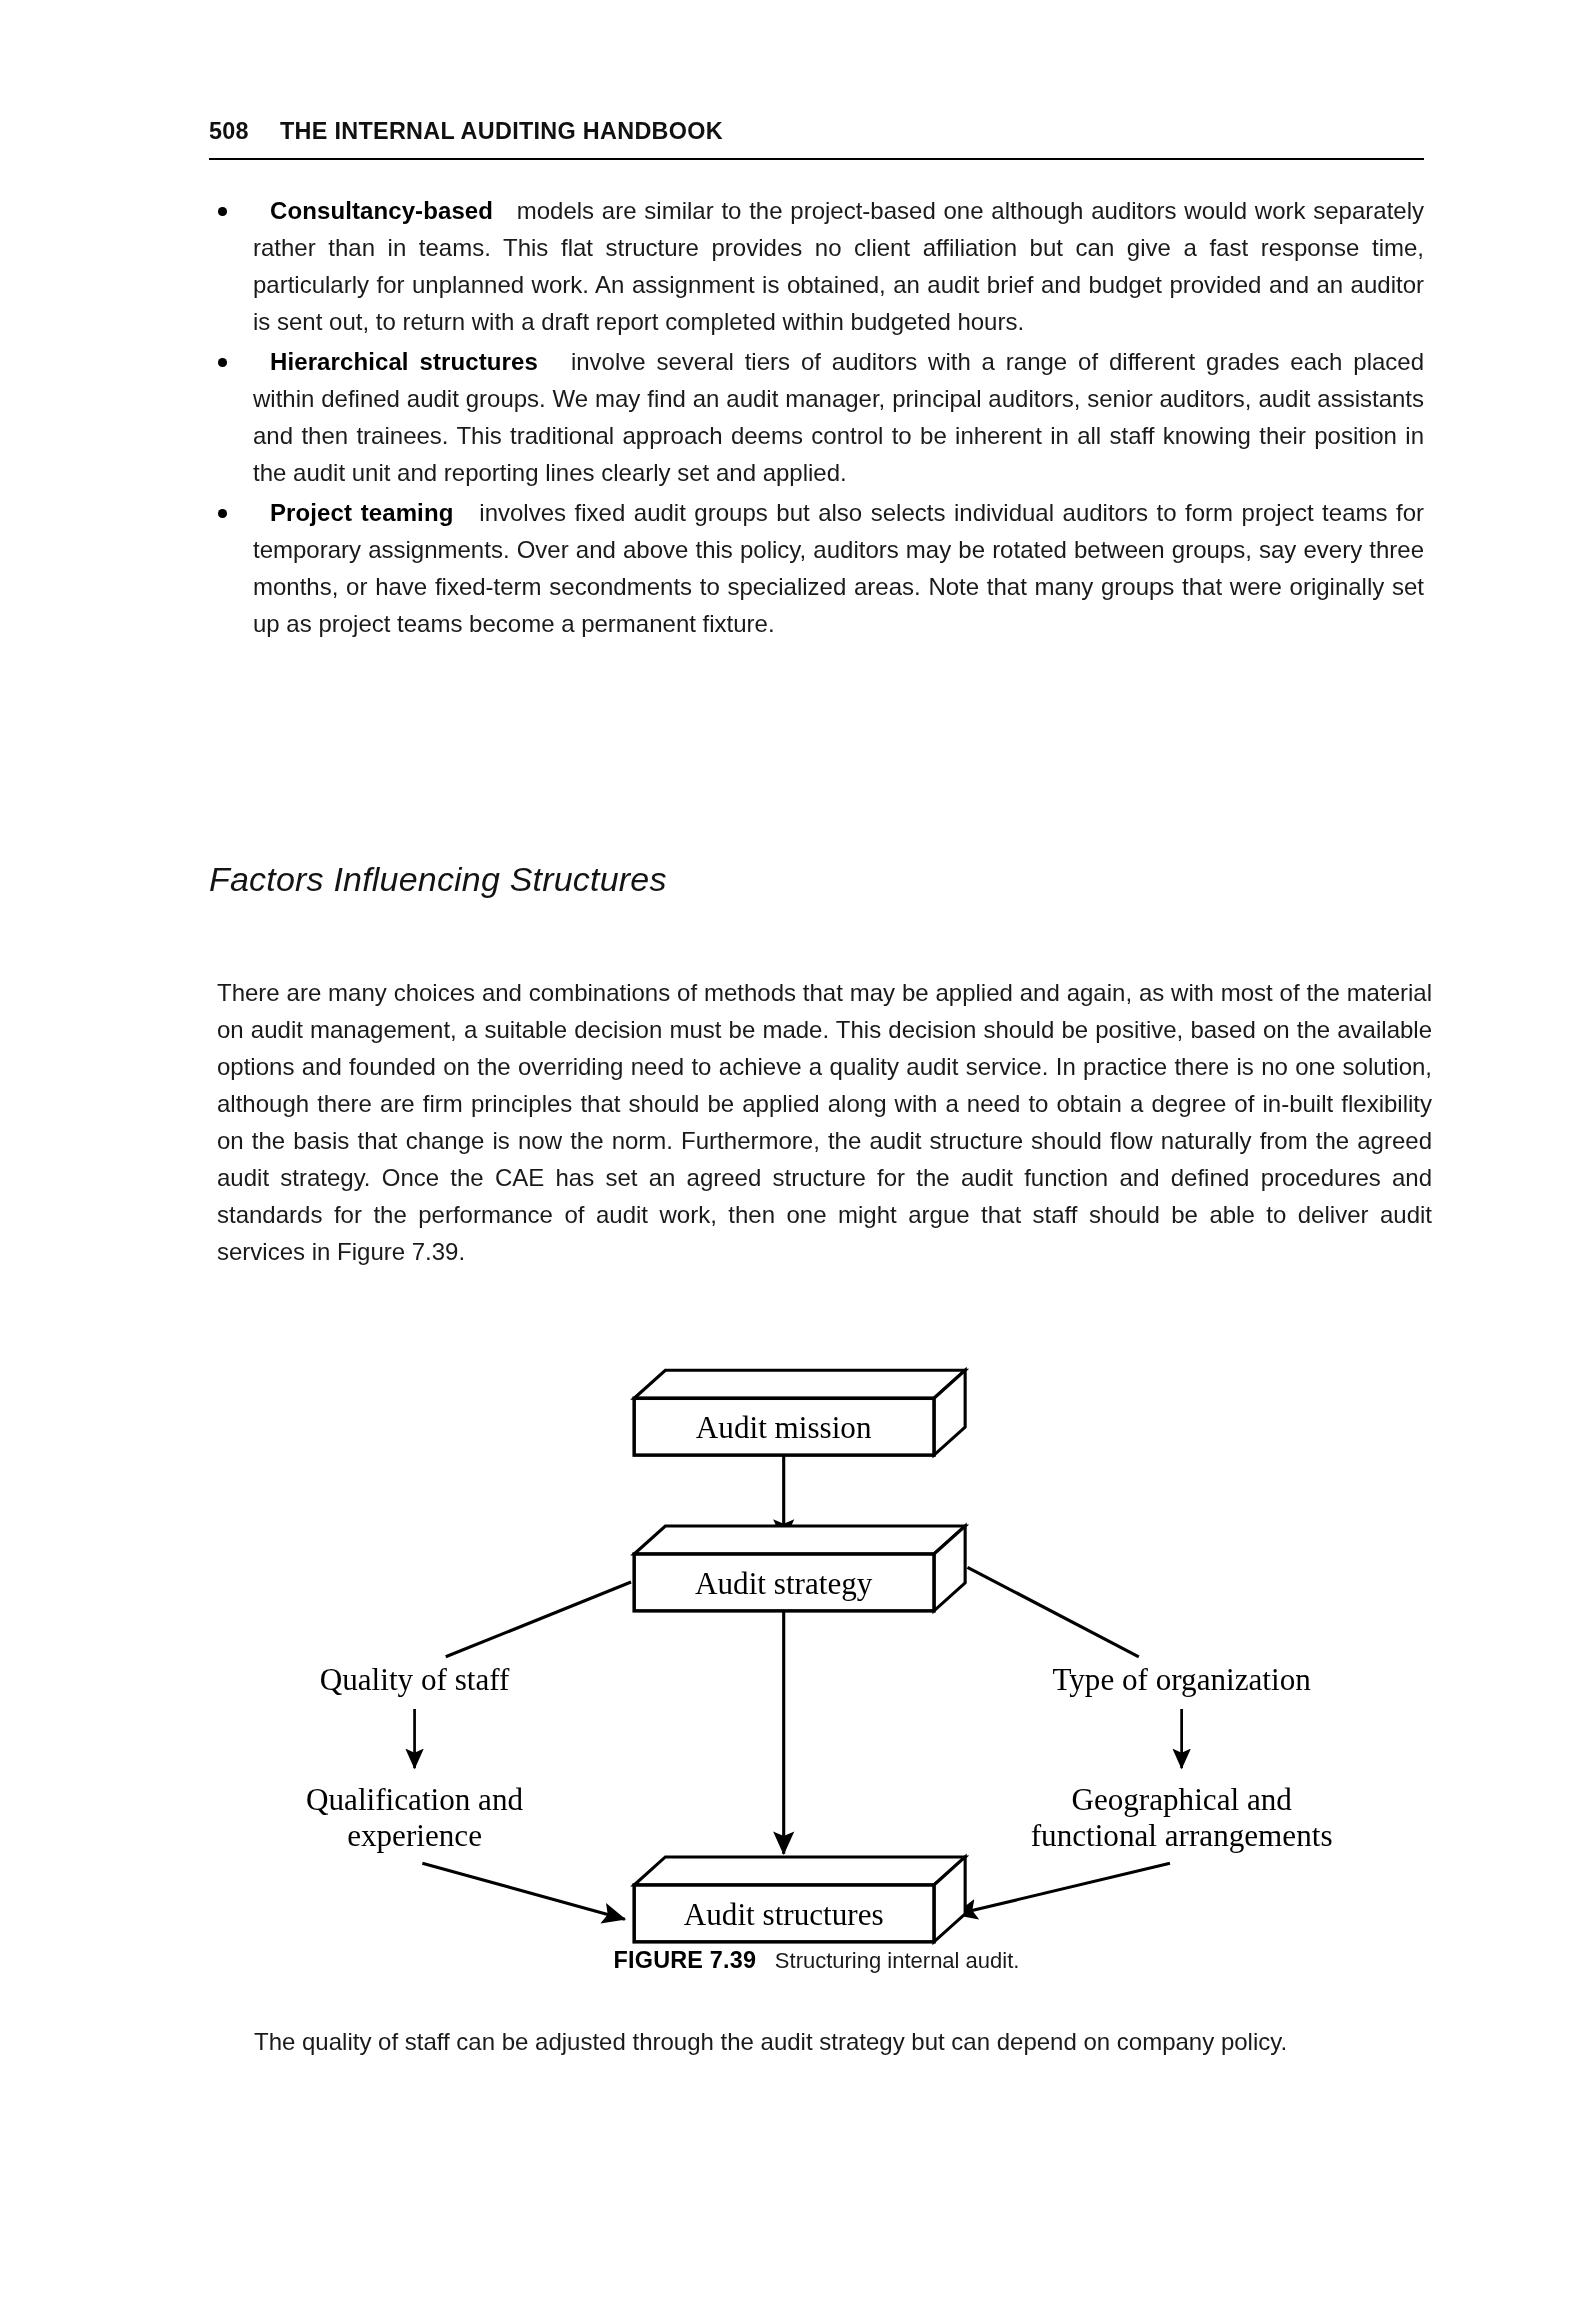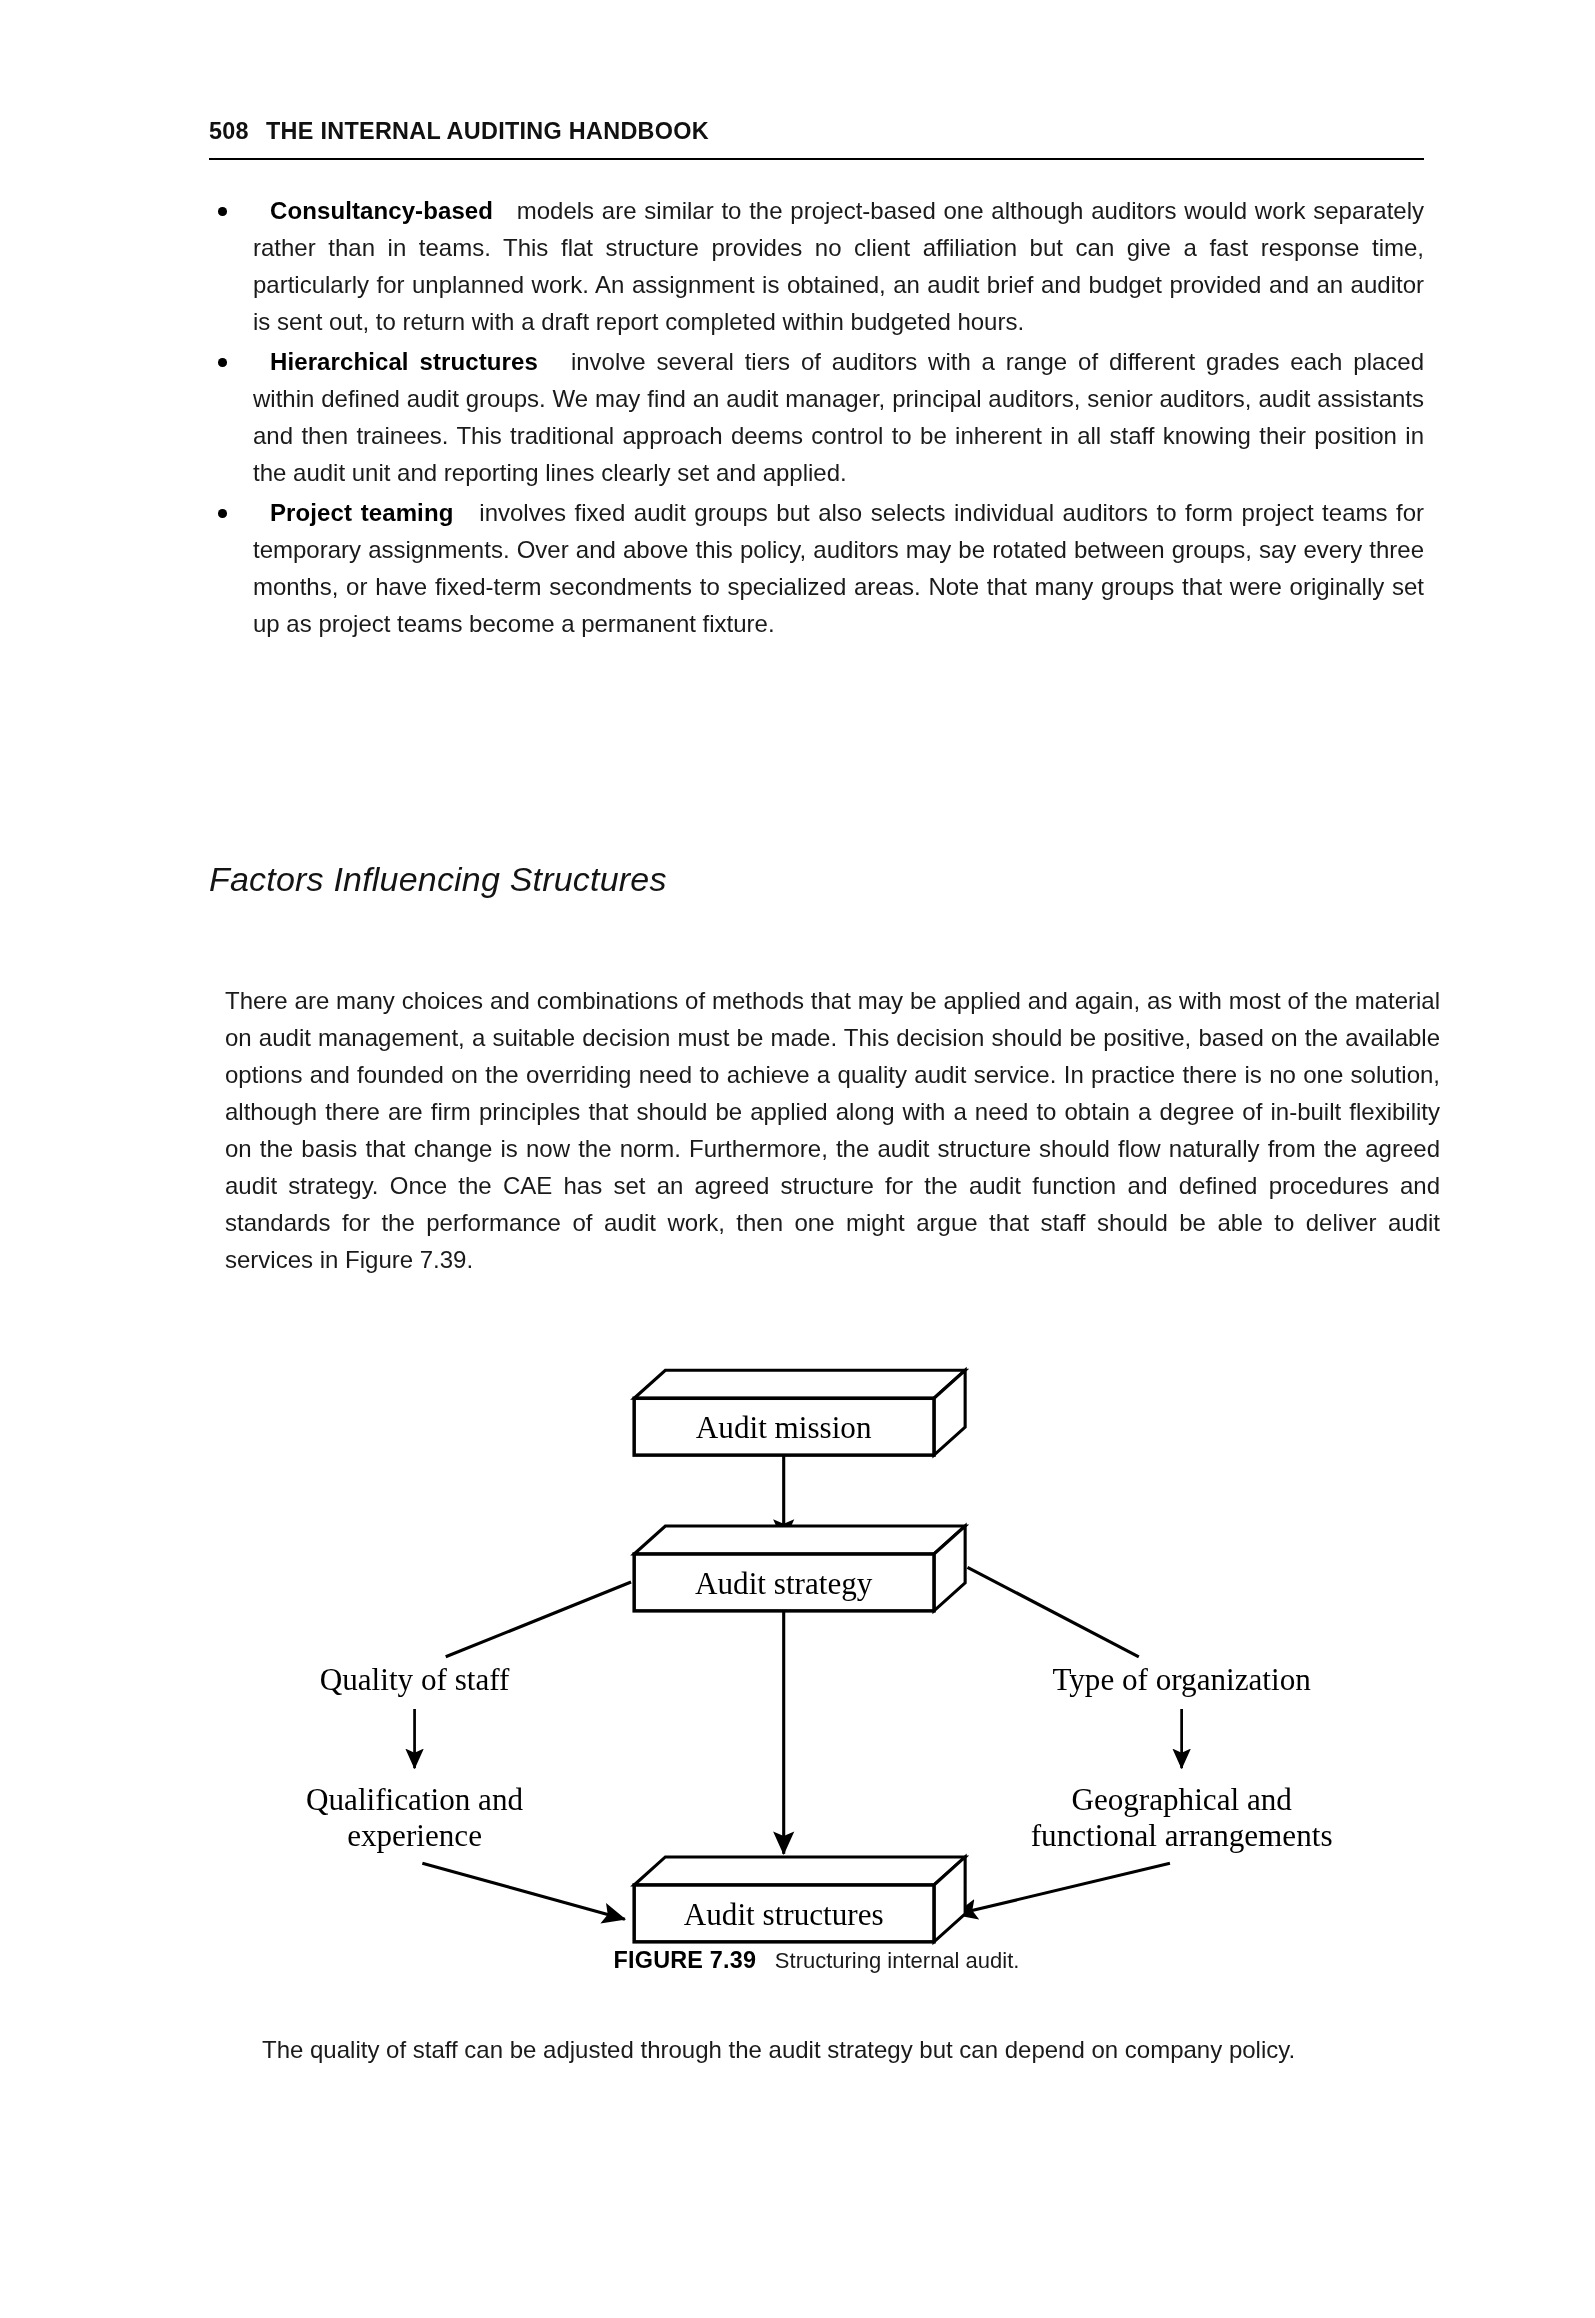--- a/index.html
+++ b/index.html
@@ -29,21 +29,21 @@
     left: 209px;
     top: 118px;
     width: 1215px;
     font-family: "Liberation Sans", sans-serif;
     font-size: 23.4px;
     font-weight: 600;
     letter-spacing: 0.3px;
     color: #111111;
     white-space: nowrap;
   }
-  .runhead .folio { margin-right: 17px; }
+  .runhead .folio { margin-right: 31px; }
   .rule {
     position: absolute;
     left: 209px;
     top: 158px;
     width: 1215px;
     height: 2.3px;
     background: #000000;
   }
 
   
@@ -98,21 +98,21 @@
     font-style: italic;
     letter-spacing: 0.2px;
     color: #141414;
   }
 
   
   p.para {
     position: absolute;
     left: 209px;
     width: 1215px;
-    margin: 16px;
+    margin: 8px;
     font-size: 24px;
     line-height: 37px;
     text-align: justify;
     text-justify: inter-word;
     color: #1a1a1a;
   }
   p.para.p1 { top: 966px; }
   p.para.p2 {
     top: 2015px;
     text-indent: 37px;

